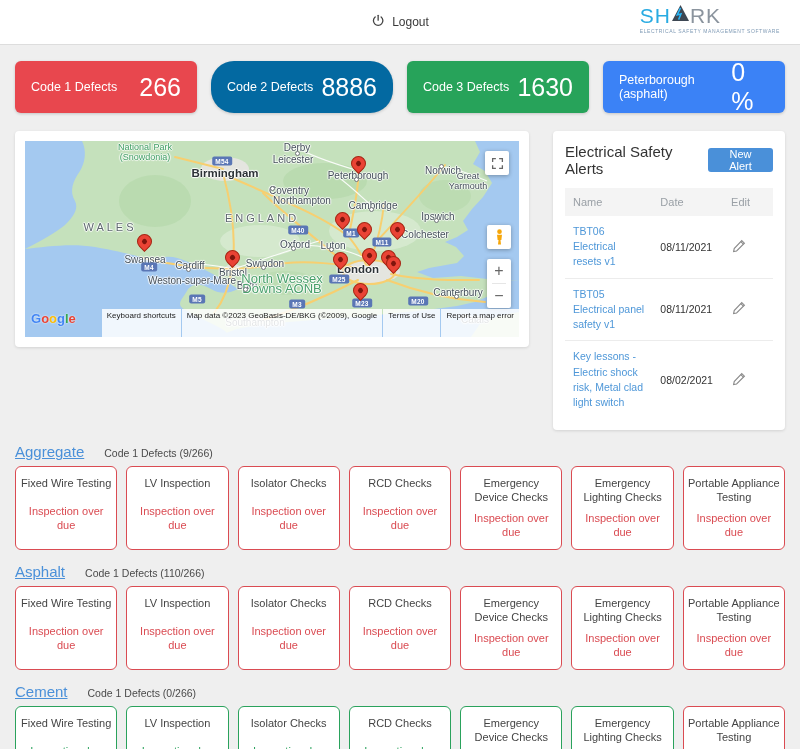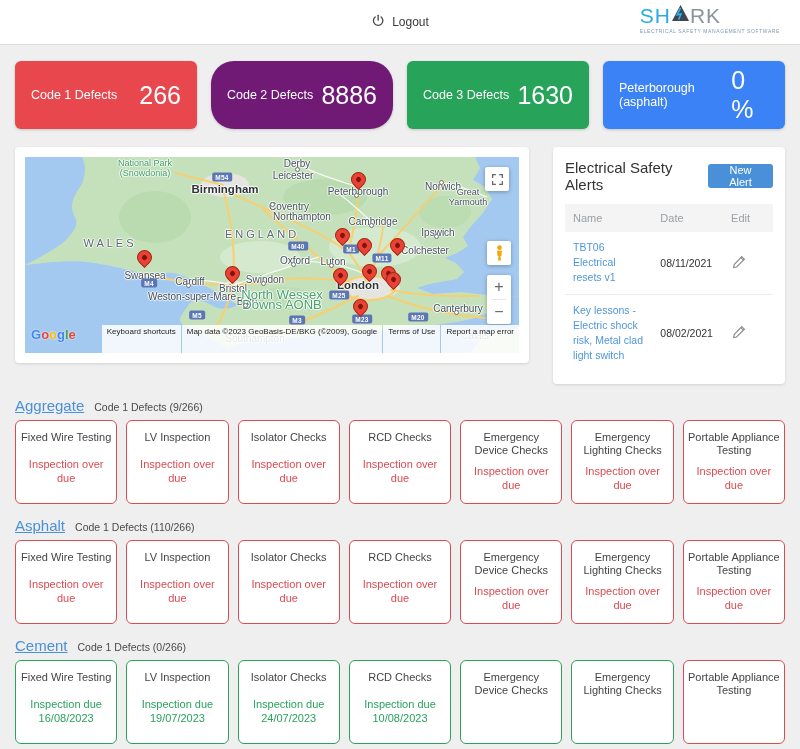--- a/index.html
+++ b/index.html
@@ -11,21 +11,21 @@
   .logout { position:absolute; left:50%; top:0; transform:translateX(-50%); height:100%;
             display:flex; align-items:center; gap:7px; font-size:12px; color:#3a3a3a; cursor:pointer; }
   .logo { position:absolute; right:20px; top:5px; text-align:center; cursor:pointer; }
   .logo-row { display:flex; align-items:flex-end; gap:1px; }
   .logo-sh { color:#29abe2; font-size:21px; font-weight:500; letter-spacing:1px; line-height:1; }
   .logo-rk { color:#8b949e; font-size:21px; font-weight:500; letter-spacing:1px; line-height:1; }
   .logo-tag { font-size:5px; color:#7f9ab5; letter-spacing:.6px; margin-top:2px; white-space:nowrap; }
 
   
   .stats { display:flex; gap:14px; margin:16px 15px 0; }
-  .stat { flex:1; height:68px; border-radius:6px; color:#fff; display:flex; align-items:center;
+  .stat { flex:1; height:52px; border-radius:6px; color:#fff; display:flex; align-items:center;
           justify-content:space-between; padding:16px 16px; box-shadow:0 1px 3px rgba(0,0,0,.18); }
   .stat .lbl { font-size:12.5px; }
   .stat .val { font-size:25px; font-weight:400; }
 
   
   .main { display:flex; gap:24px; margin:18px 15px 0; align-items:flex-start; }
   .card { background:#fff; border-radius:4px; box-shadow:0 1px 3px rgba(0,0,0,.12); }
   .map-card { padding:10px; }
   .map { position:relative; width:494px; height:196px; overflow:hidden; background:#a4c9f0; }
   .map svg.bg { position:absolute; left:0; top:0; }
@@ -79,21 +79,21 @@
   .alerts-table { width:100%; border-collapse:collapse; margin-top:11px; }
   .alerts-table th { background:#f4f4f4; color:#9aa0a6; font-weight:normal; text-align:left;
                      font-size:11px; padding:8px; }
   .alerts-table td { padding:8px; border-top:1px solid #ececec; font-size:10.5px; vertical-align:middle; }
   .alerts-table tr:first-child td { border-top:none; }
   .alink { color:#4e97d8; cursor:pointer; line-height:1.45; }
   .adate { color:#333; white-space:nowrap; }
   .pencil { cursor:pointer; display:inline-block; }
 
   
-  .sec-head { display:flex; align-items:baseline; gap:10px; margin:13px 15px 6px; }
+  .sec-head { display:flex; align-items:baseline; gap:20px; margin:13px 15px 6px; }
   .sec-title { color:#4a90d9; font-size:15px; text-decoration:underline; cursor:pointer; }
   .sec-sub { font-size:10.5px; color:#4a4a4a; }
   .cards7 { display:grid; grid-template-columns:repeat(7,1fr); gap:9px; margin:0 15px; }
   .dcard { background:#fff; border:1px solid; border-radius:6px; height:84px; text-align:center;
            display:flex; flex-direction:column; padding:10px 4px 8px; font-size:11px; cursor:pointer; }
   .dcard.red { border-color:#da4b52; }
   .dcard.green { border-color:#2aa25c; }
   .dcard .t { color:#444; line-height:1.25; }
   .dcard .s { margin:auto 2px; padding-top:4px; line-height:1.3; }
   .dcard.red .s { color:#da4b52; }
@@ -125,21 +125,21 @@
     </div>
     <div class="logo-tag">ELECTRICAL SAFETY MANAGEMENT SOFTWARE</div>
   </div>
 </div>
 
 <div class="stats">
   <div class="stat" style="background: rgb(232, 71, 78);">
     <span class="lbl">Code 1 Defects</span>
     <span class="val">266</span>
   </div>
-  <div class="stat" style="background: #701a75; border-radius: 23px;">
+  <div class="stat" style="background: #0369a1; border-radius: 23px;">
     <span class="lbl">Code 2 Defects</span>
     <span class="val">8886</span>
   </div>
   <div class="stat" style="background: rgb(39, 163, 90);">
     <span class="lbl">Code 3 Defects</span>
     <span class="val">1630</span>
   </div>
   <div class="stat" style="background: #3b82f6;">
     <span class="lbl">Peterborough (asphalt)</span>
     <span class="val">0 %</span>
@@ -304,20 +304,29 @@
         <tr>
           <td><span class="alink">TBT06 Electrical resets v1</span></td>
           <td><span class="adate">08/11/2021</span></td>
           <td><span class="pencil">
             <svg width="16" height="16" viewBox="0 0 16 16" fill="none" stroke="#8a8a8a" stroke-width="1.1">
               <path d="M10.8 2.6 13.4 5.2 5.6 13 2.6 13.6 3.2 10.6 Z"></path>
                   <path d="M9.8 3.6 12.4 6.2"></path>
             </svg></span></td>
         </tr>
         <tr>
+          <td><span class="alink">TBT05 Electrical panel safety v1</span></td>
+          <td><span class="adate">08/11/2021</span></td>
+          <td><span class="pencil">
+            <svg width="16" height="16" viewBox="0 0 16 16" fill="none" stroke="#8a8a8a" stroke-width="1.1">
+              <path d="M10.8 2.6 13.4 5.2 5.6 13 2.6 13.6 3.2 10.6 Z"></path>
+                  <path d="M9.8 3.6 12.4 6.2"></path>
+            </svg></span></td>
+        </tr>
+        <tr>
           <td><span class="alink">Key lessons - Electric shock risk, Metal clad light switch</span></td>
           <td><span class="adate">08/02/2021</span></td>
           <td><span class="pencil">
             <svg width="16" height="16" viewBox="0 0 16 16" fill="none" stroke="#8a8a8a" stroke-width="1.1">
               <path d="M10.8 2.6 13.4 5.2 5.6 13 2.6 13.6 3.2 10.6 Z"></path>
                   <path d="M9.8 3.6 12.4 6.2"></path>
             </svg></span></td>
         </tr>
       </tbody>
     </table>

